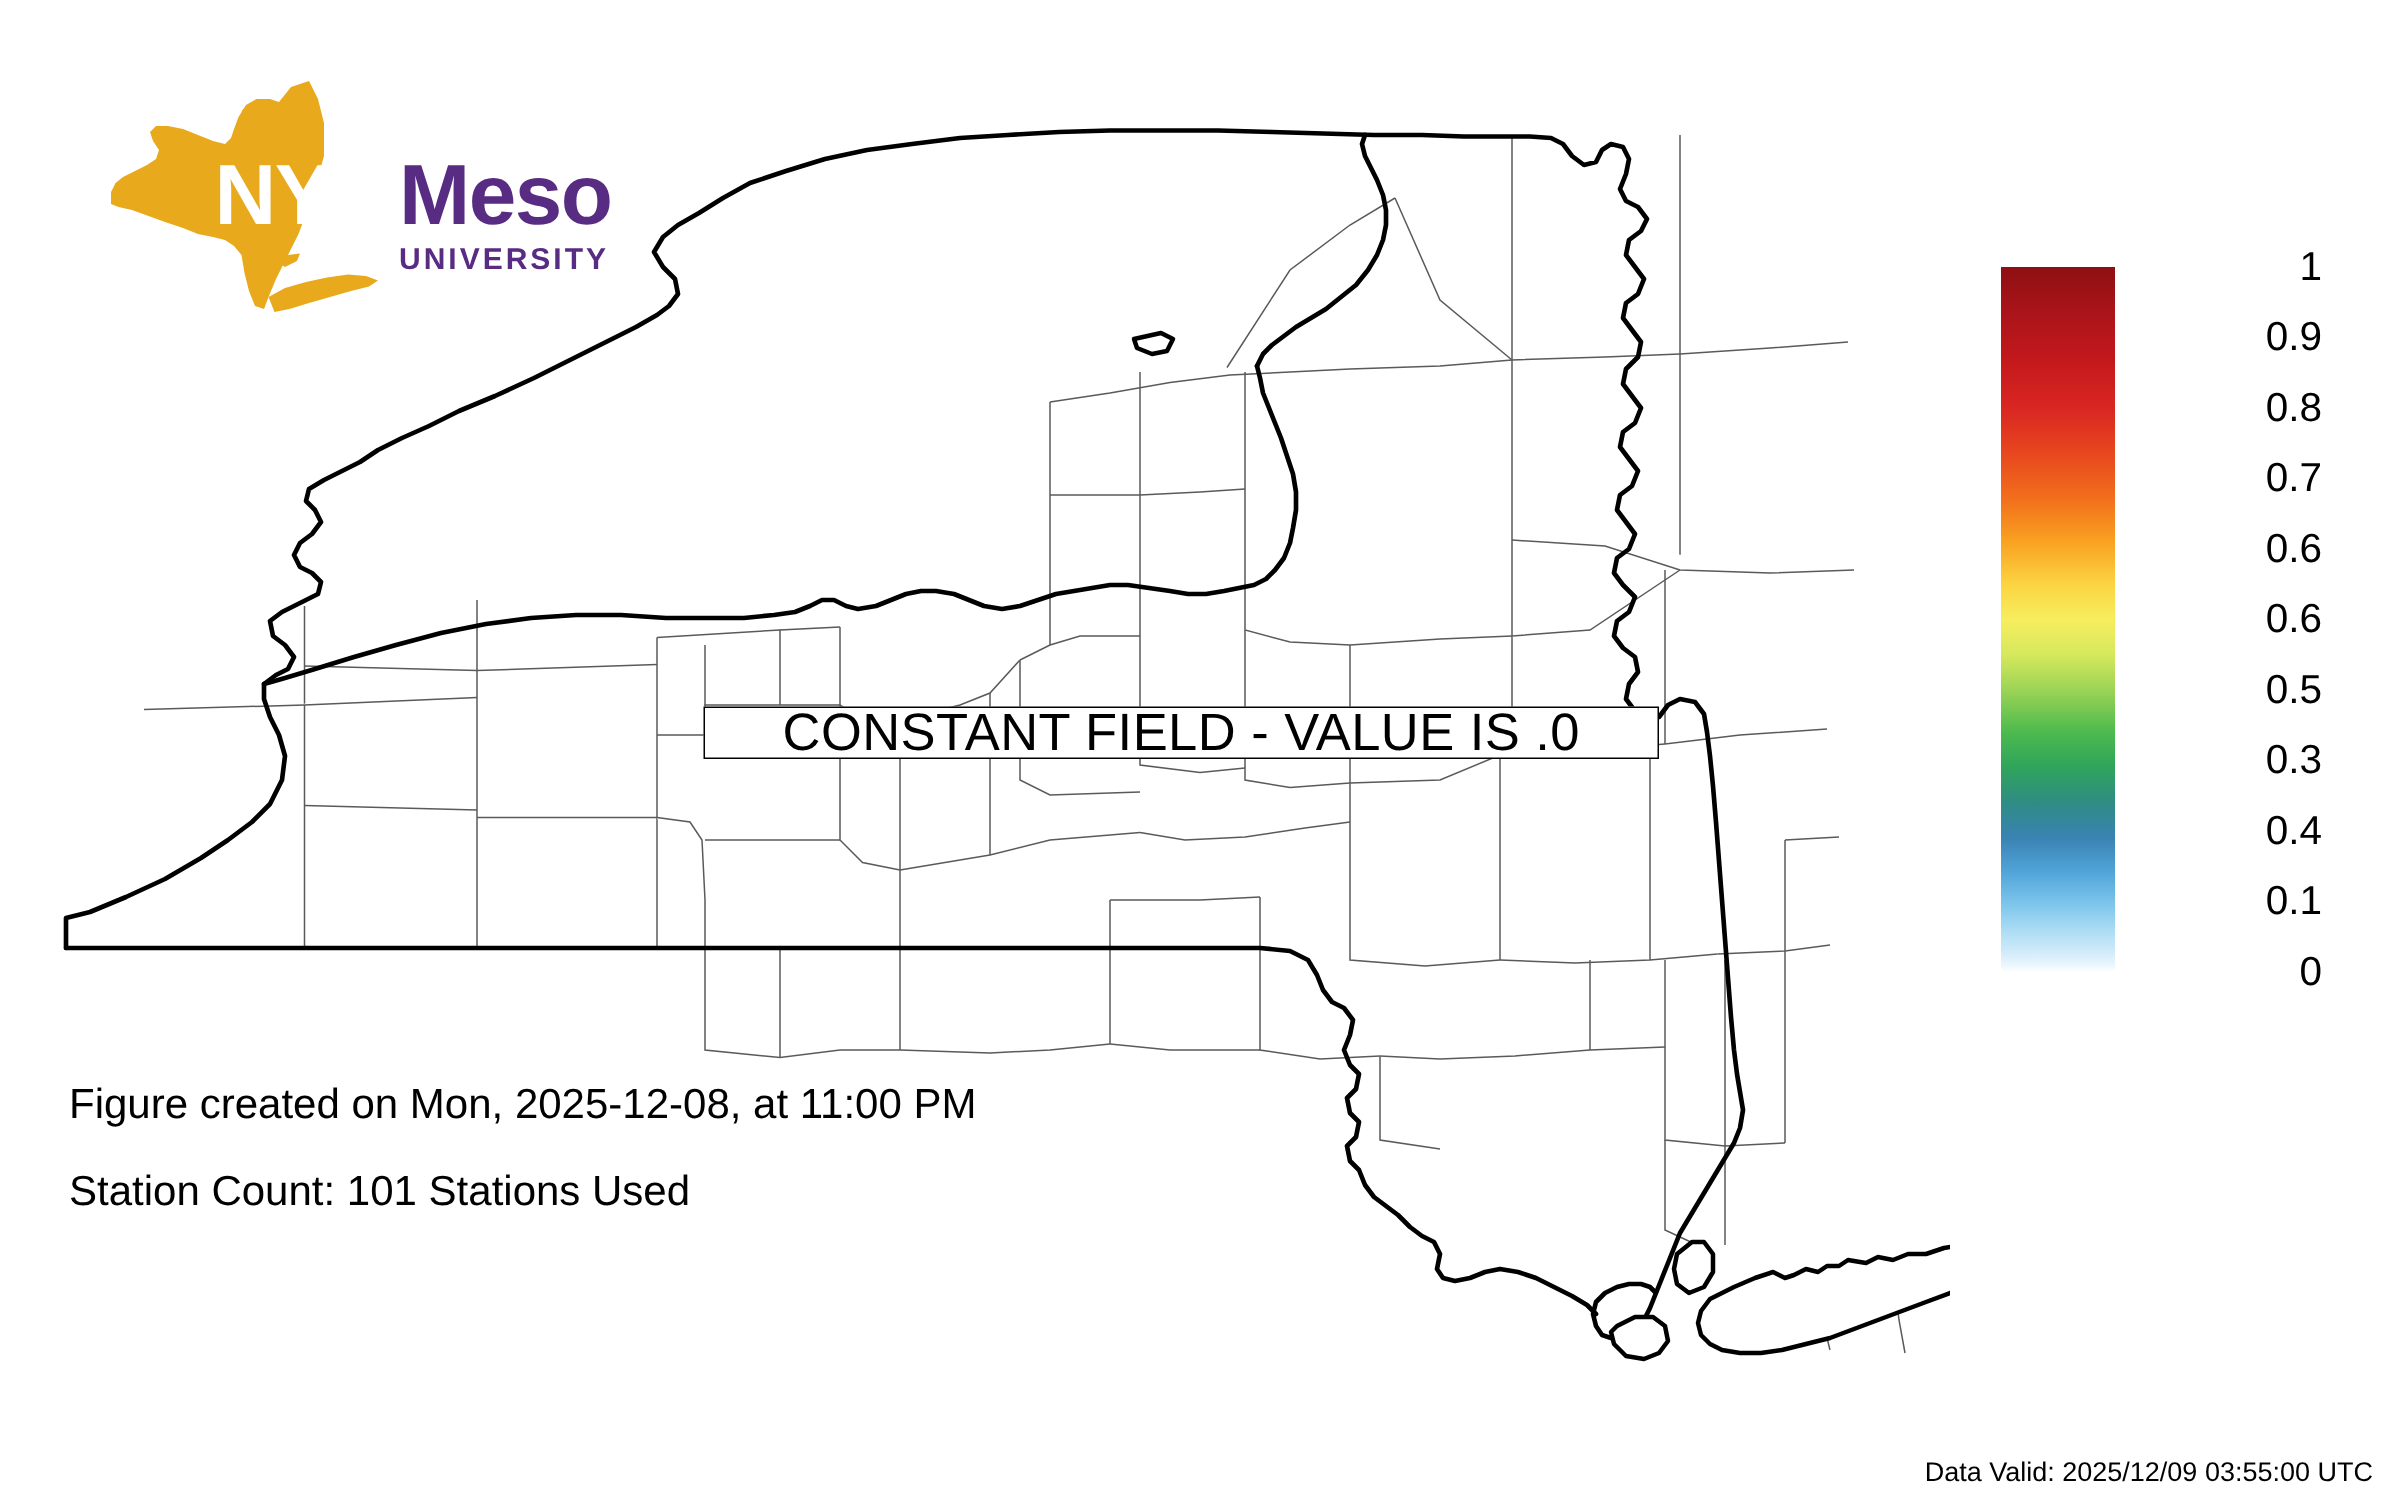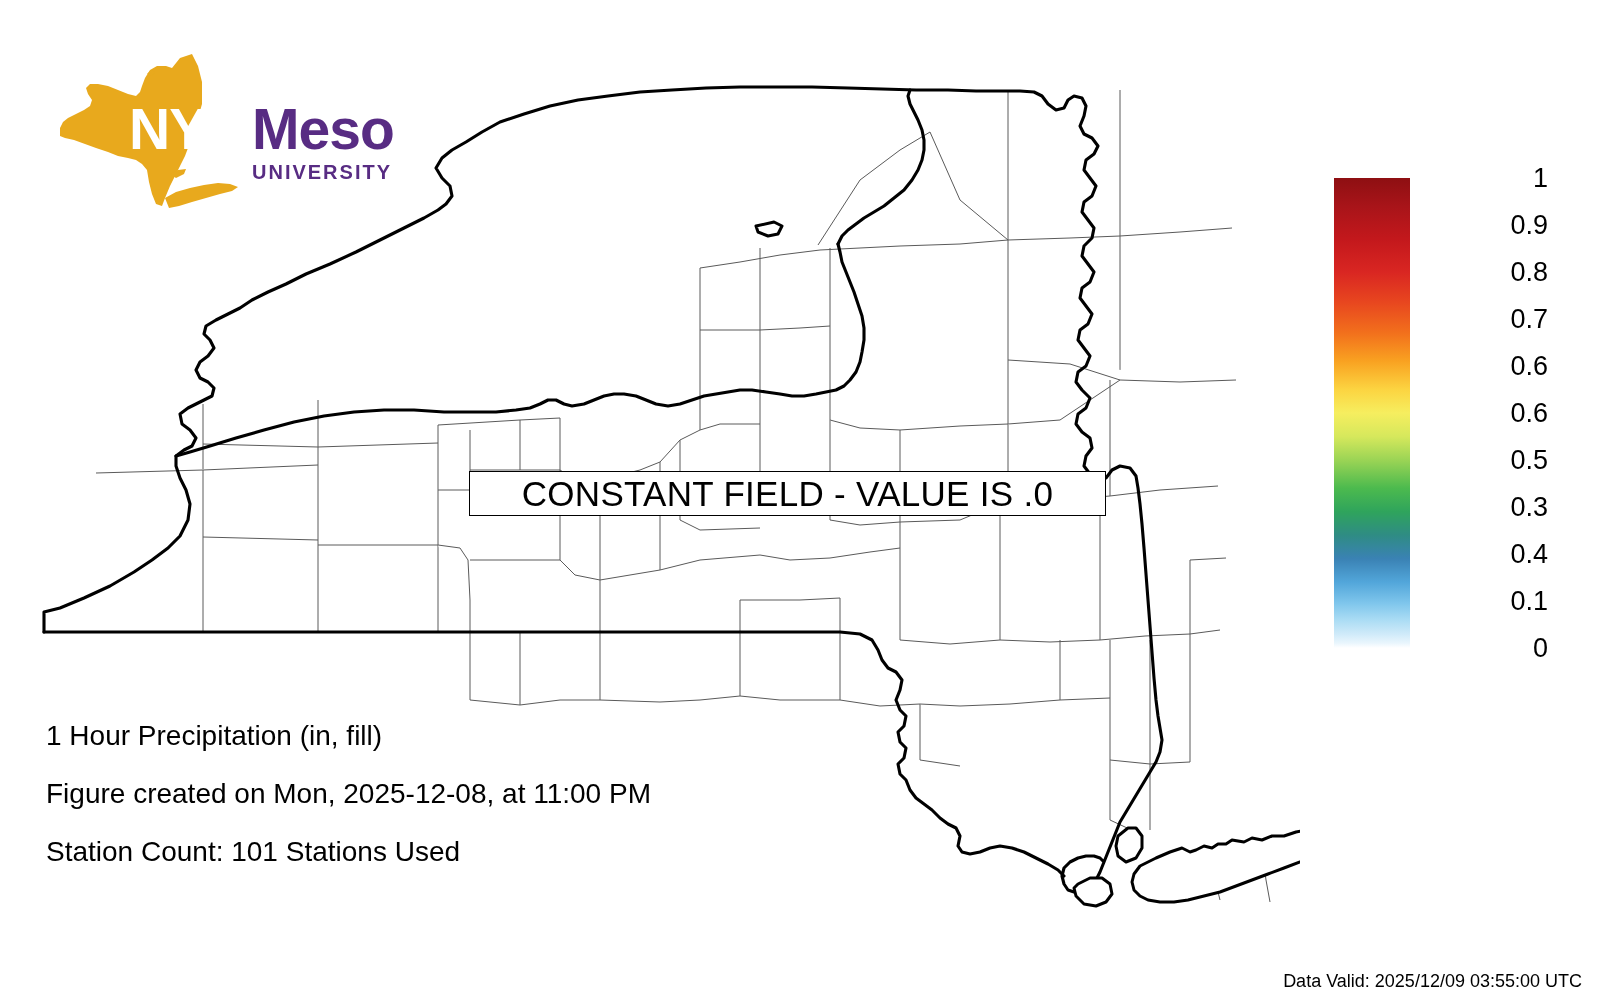--- a/index.html
+++ b/index.html
@@ -12,21 +12,21 @@
     height: 1000px;
     position: relative;
     overflow: hidden;
     font-family: "Liberation Sans", sans-serif;
     color: #000000;
   }
 
   
   #logo {
     position: absolute;
-    left: 52px;
+    left: 66px;
     top: 52px;
     width: 345px;
     height: 160px;
   }
   #logo svg { display: block; }
 
   
   #map-panel {
     position: absolute;
     left: 0px;
@@ -56,21 +56,21 @@
     stroke-linejoin: round;
     vector-effect: non-scaling-stroke;
   }
 
   
   #constant-banner {
     position: absolute;
     left: 469px;
     top: 471px;
     width: 637px;
-    height: 45px;
+    height: 35px;
     background: #ffffff;
     border: 1.6px solid #000000;
     box-sizing: border-box;
     display: flex;
     align-items: center;
     justify-content: center;
   }
   #constant-banner span {
     font-size: 35px;
     letter-spacing: 0.3px;
@@ -391,18 +391,17 @@
   <div class="cb-tick" style="top:188px;">0.6</div>
   <div class="cb-tick" style="top:235px;">0.6</div>
   <div class="cb-tick" style="top:282px;">0.5</div>
   <div class="cb-tick" style="top:329px;">0.3</div>
   <div class="cb-tick" style="top:376px;">0.4</div>
   <div class="cb-tick" style="top:423px;">0.1</div>
   <div class="cb-tick" style="top:470px;">0</div>
 </div>
 
 <div id="caption-block">
-  <div class="caption-line">1 Hour Precipitation (in, fill)</div>
   <div class="caption-line">Figure created on Mon, 2025-12-08, at 11:00 PM</div>
   <div class="caption-line">Station Count: 101 Stations Used</div>
 </div>
 
 <div id="data-valid">Data Valid: 2025/12/09 03:55:00 UTC</div>
 
 </body></html>

